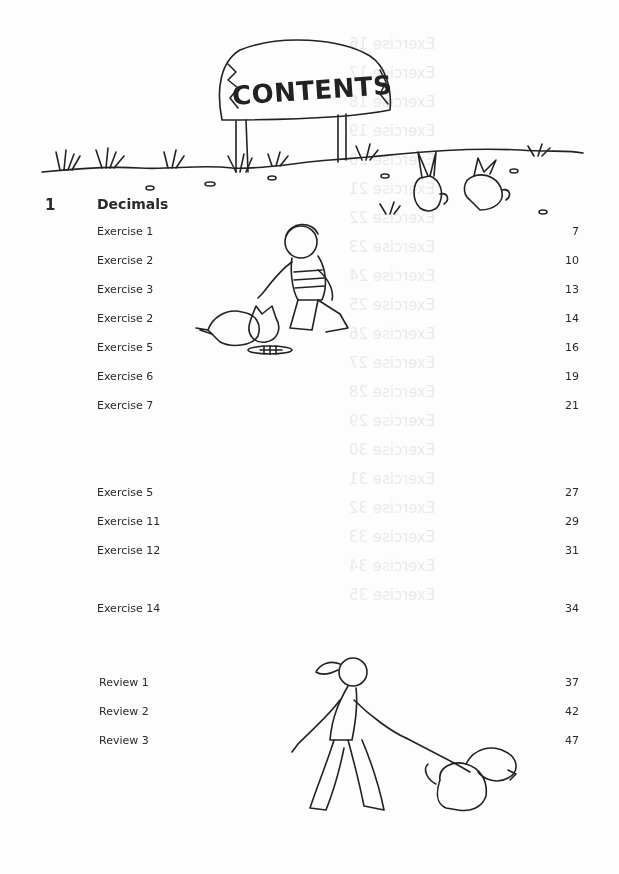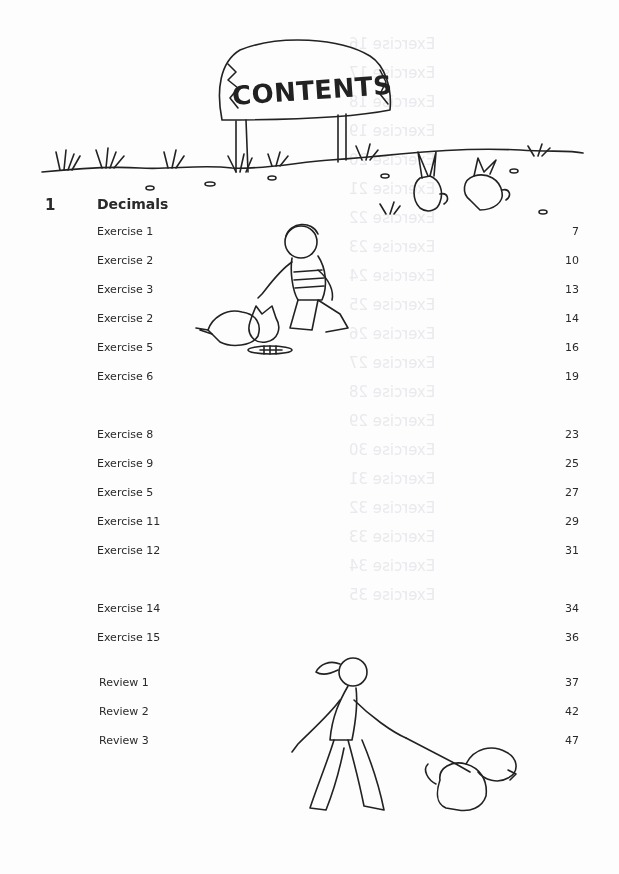--- a/index.html
+++ b/index.html
@@ -150,47 +150,39 @@
     <span class="page-no">14</span>
   </div>
   <div class="row" style="top:341px">
     <span class="label">Exercise 5</span>
     <span class="page-no">16</span>
   </div>
   <div class="row" style="top:370px">
     <span class="label">Exercise 6</span>
     <span class="page-no">19</span>
   </div>
-  <div class="row" style="top:428px">
-    <span class="label">Exercise 8</span>
-    <span class="page-no">23</span>
-  </div>
-  <div class="row" style="top:457px">
-    <span class="label">Exercise 9</span>
-    <span class="page-no">25</span>
+  <div class="row" style="top:399px">
+    <span class="label">Exercise 7</span>
+    <span class="page-no">21</span>
   </div>
   <div class="row" style="top:486px">
     <span class="label">Exercise 5</span>
     <span class="page-no">27</span>
   </div>
   <div class="row" style="top:515px">
     <span class="label">Exercise 11</span>
     <span class="page-no">29</span>
   </div>
   <div class="row" style="top:544px">
     <span class="label">Exercise 12</span>
     <span class="page-no">31</span>
   </div>
   <div class="row" style="top:602px">
     <span class="label">Exercise 14</span>
     <span class="page-no">34</span>
-  </div>
-  <div class="row" style="top:631px">
-    <span class="label">Exercise 15</span>
-    <span class="page-no">36</span>
   </div>
 
   <div class="row review" style="top:676px">
     <span class="label">Review 1</span>
     <span class="page-no">37</span>
   </div>
   <div class="row review" style="top:705px">
     <span class="label">Review 2</span>
     <span class="page-no">42</span>
   </div>

